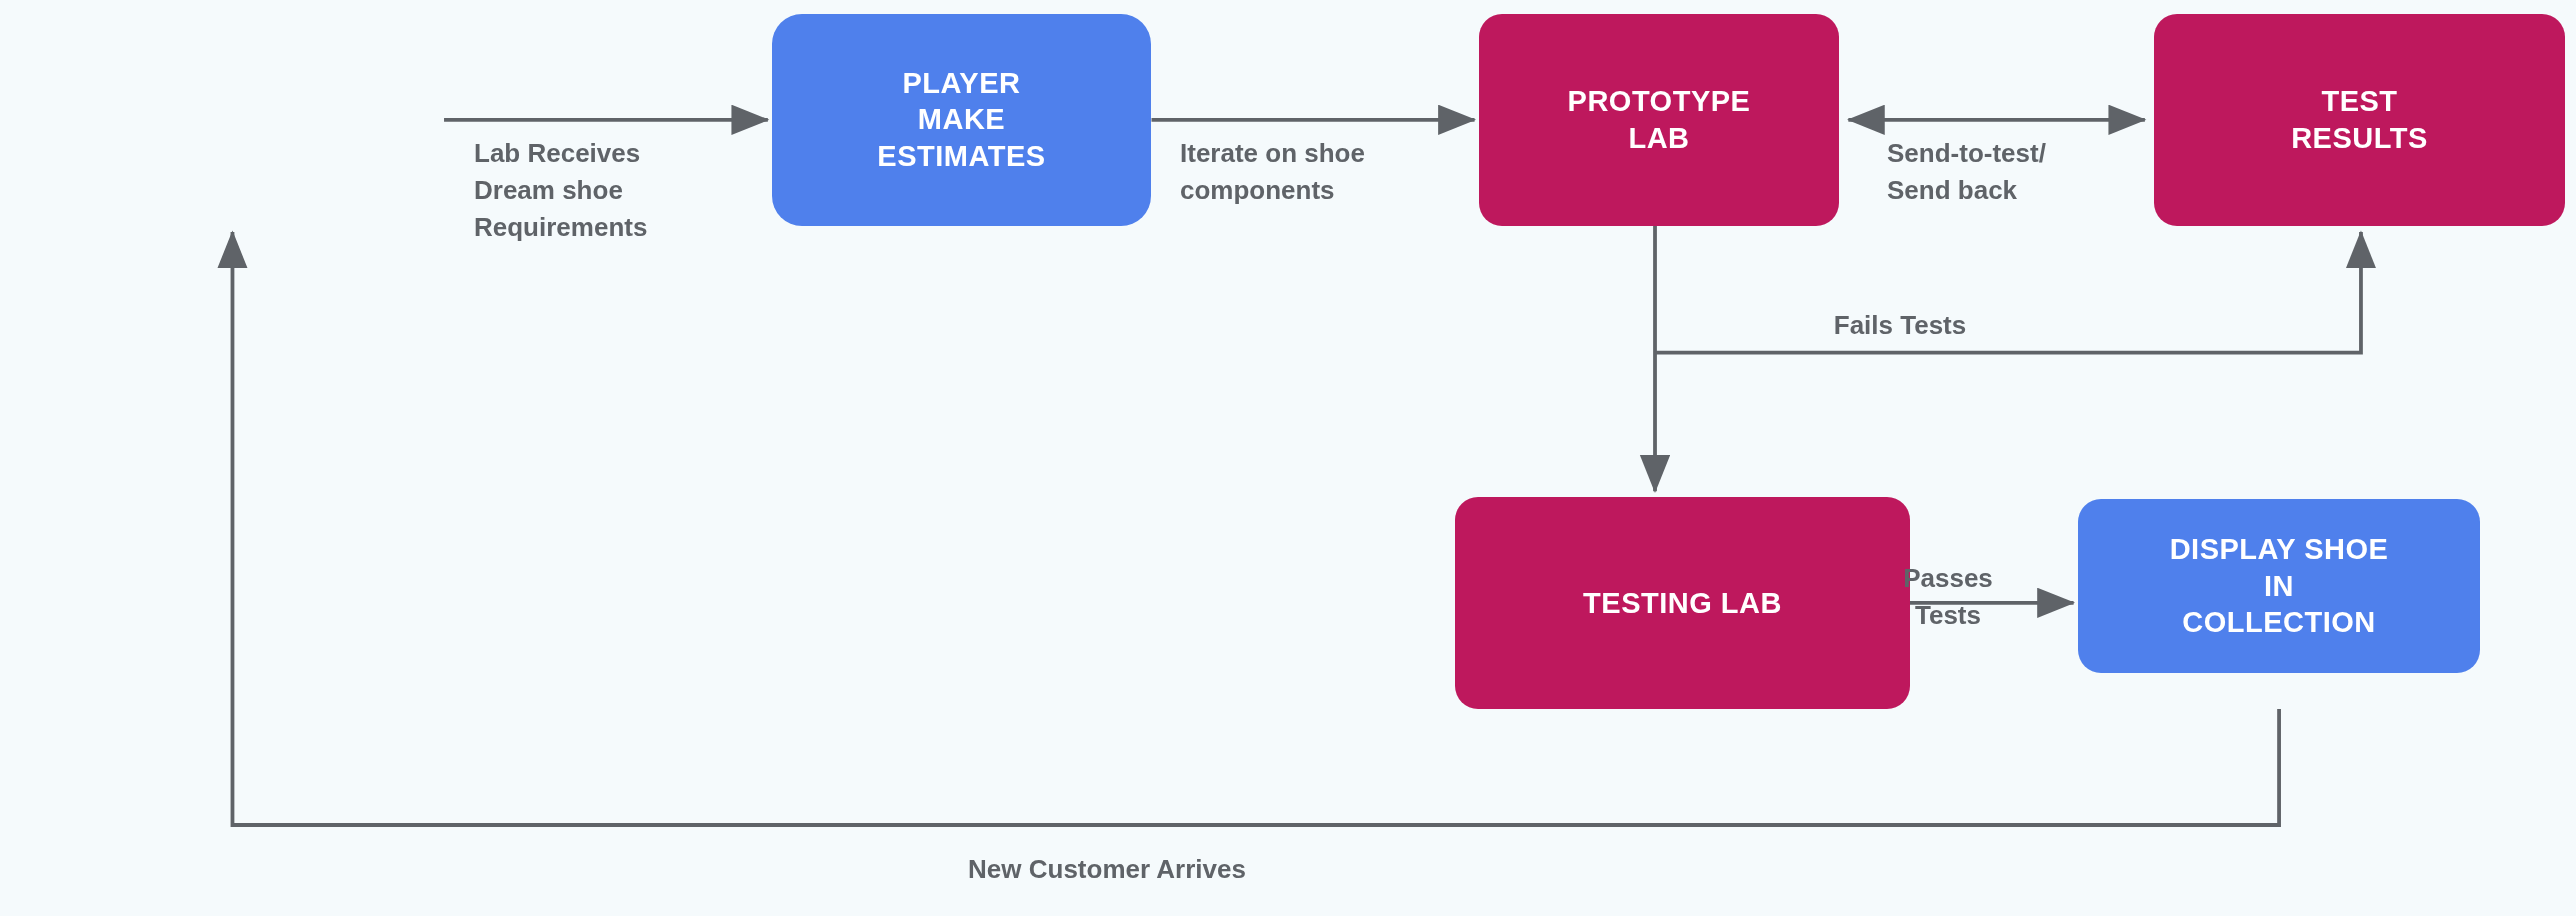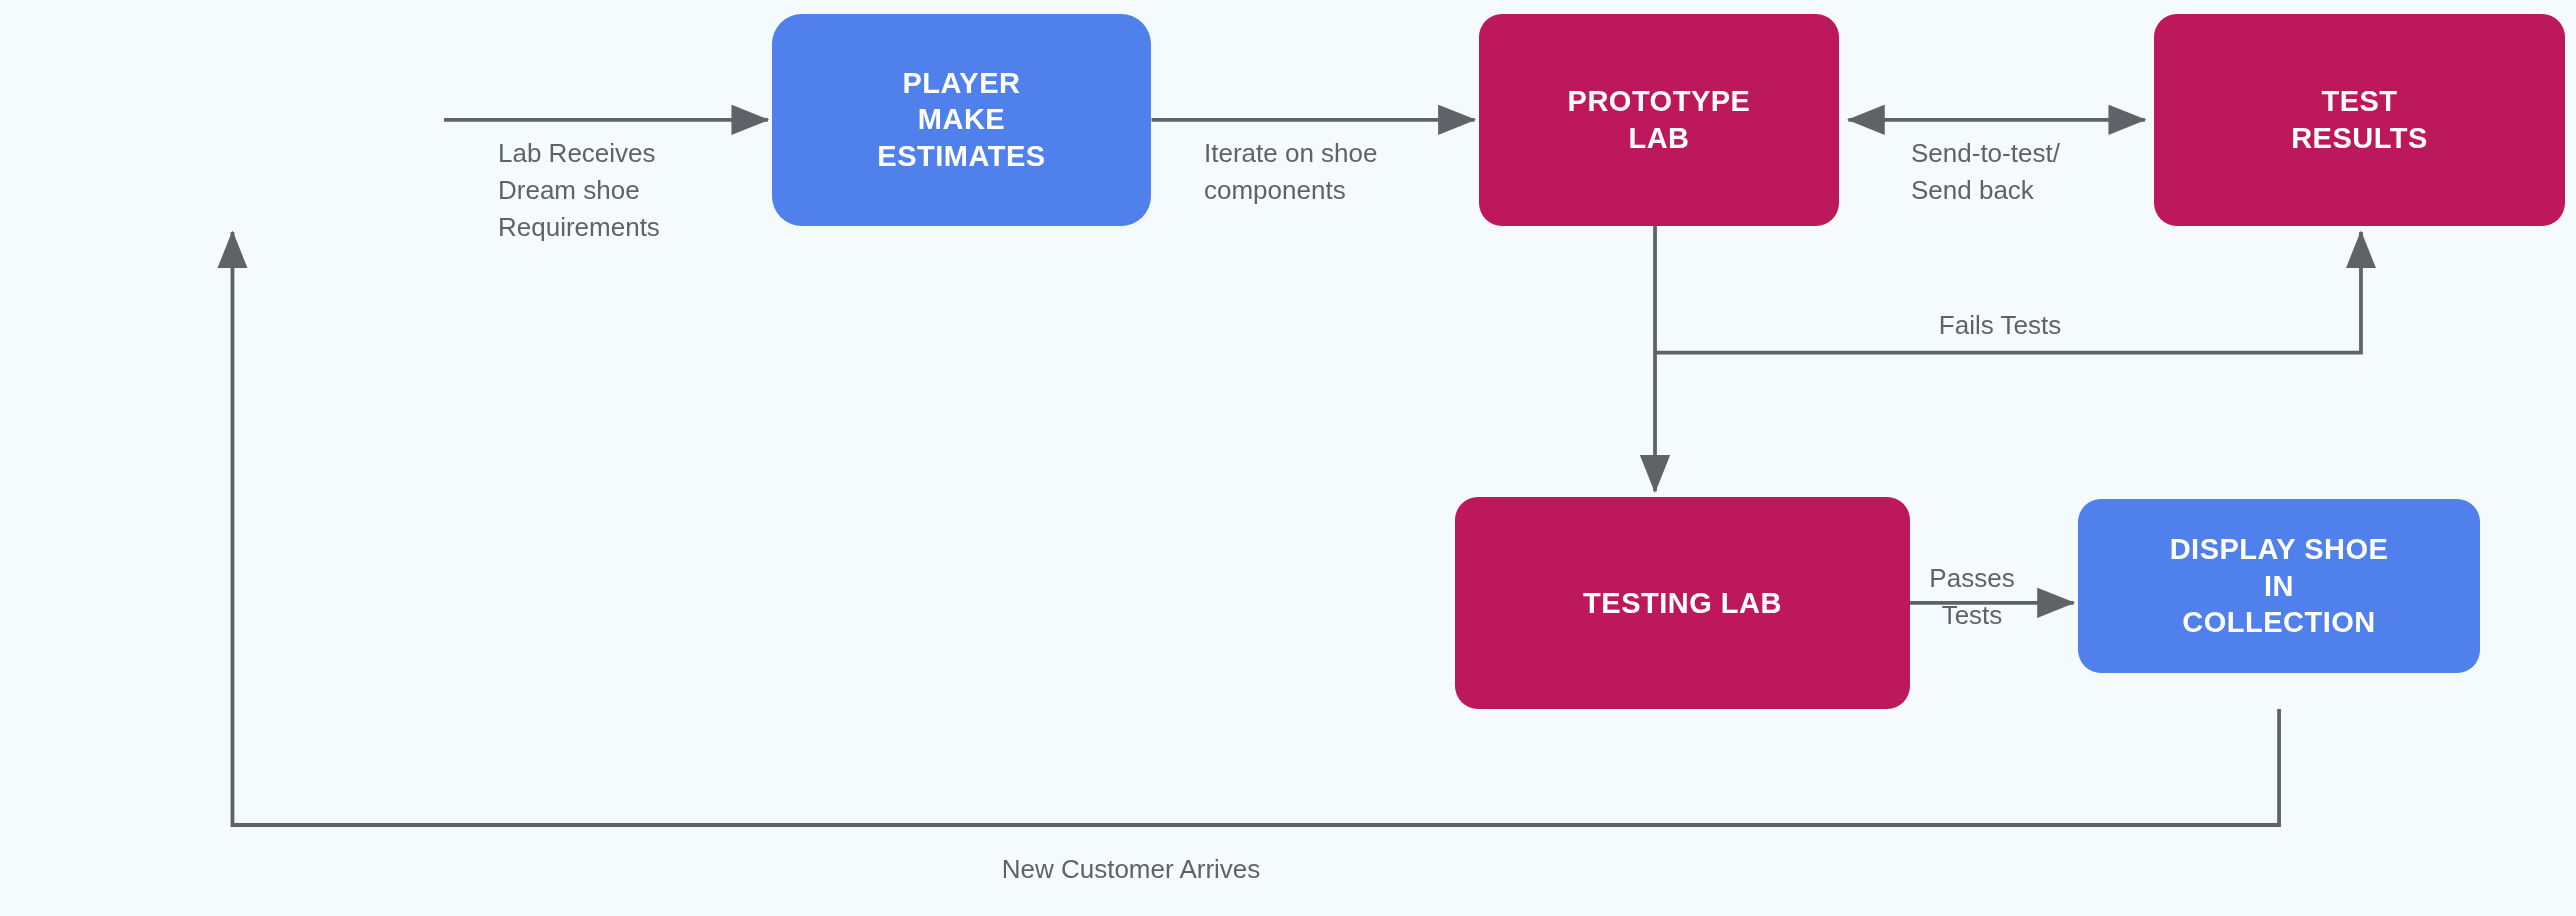--- a/index.html
+++ b/index.html
@@ -41,22 +41,21 @@
   }
   .node.dark  { background: #4f80ec; }
   .node.light { background: #be185d; }
 
   .edge-label {
     position: absolute;
     color: #5f6368;
     font-size: 26px;
     line-height: 1.42;
     white-space: pre-line;
-    font-weight: 400;
-    margin-left: 24px;
+    font-weight: 700;
   }
   .edge-label.center { text-align: center; transform: translateX(-50%); }
 </style>
 </head>
 <body>
 
 <div id="canvas">
 
   <svg id="edge-layer" viewBox="0 0 3396 1208" xmlns="http://www.w3.org/2000/svg">
     <defs>
@@ -116,21 +115,21 @@
   <div class="edge-label" style="left:474px; top:135px;">Lab Receives
 Dream shoe
 Requirements</div>
 
   <div class="edge-label" style="left:1180px; top:135px;">Iterate on shoe
 components</div>
 
   <div class="edge-label" style="left:1887px; top:135px;">Send-to-test/
 Send back</div>
 
-  <div class="edge-label center" style="left:1976px; top:307px;">Fails Tests</div>
+  <div class="edge-label center" style="left:1900px; top:307px;">Fails Tests</div>
 
   <div class="edge-label center" style="left:1948px; top:560px; text-align:center;">Passes
 Tests</div>
 
   <div class="edge-label center" style="left:1107px; top:851px;">New Customer Arrives</div>
 
 </div>
 
 
 </body></html>

